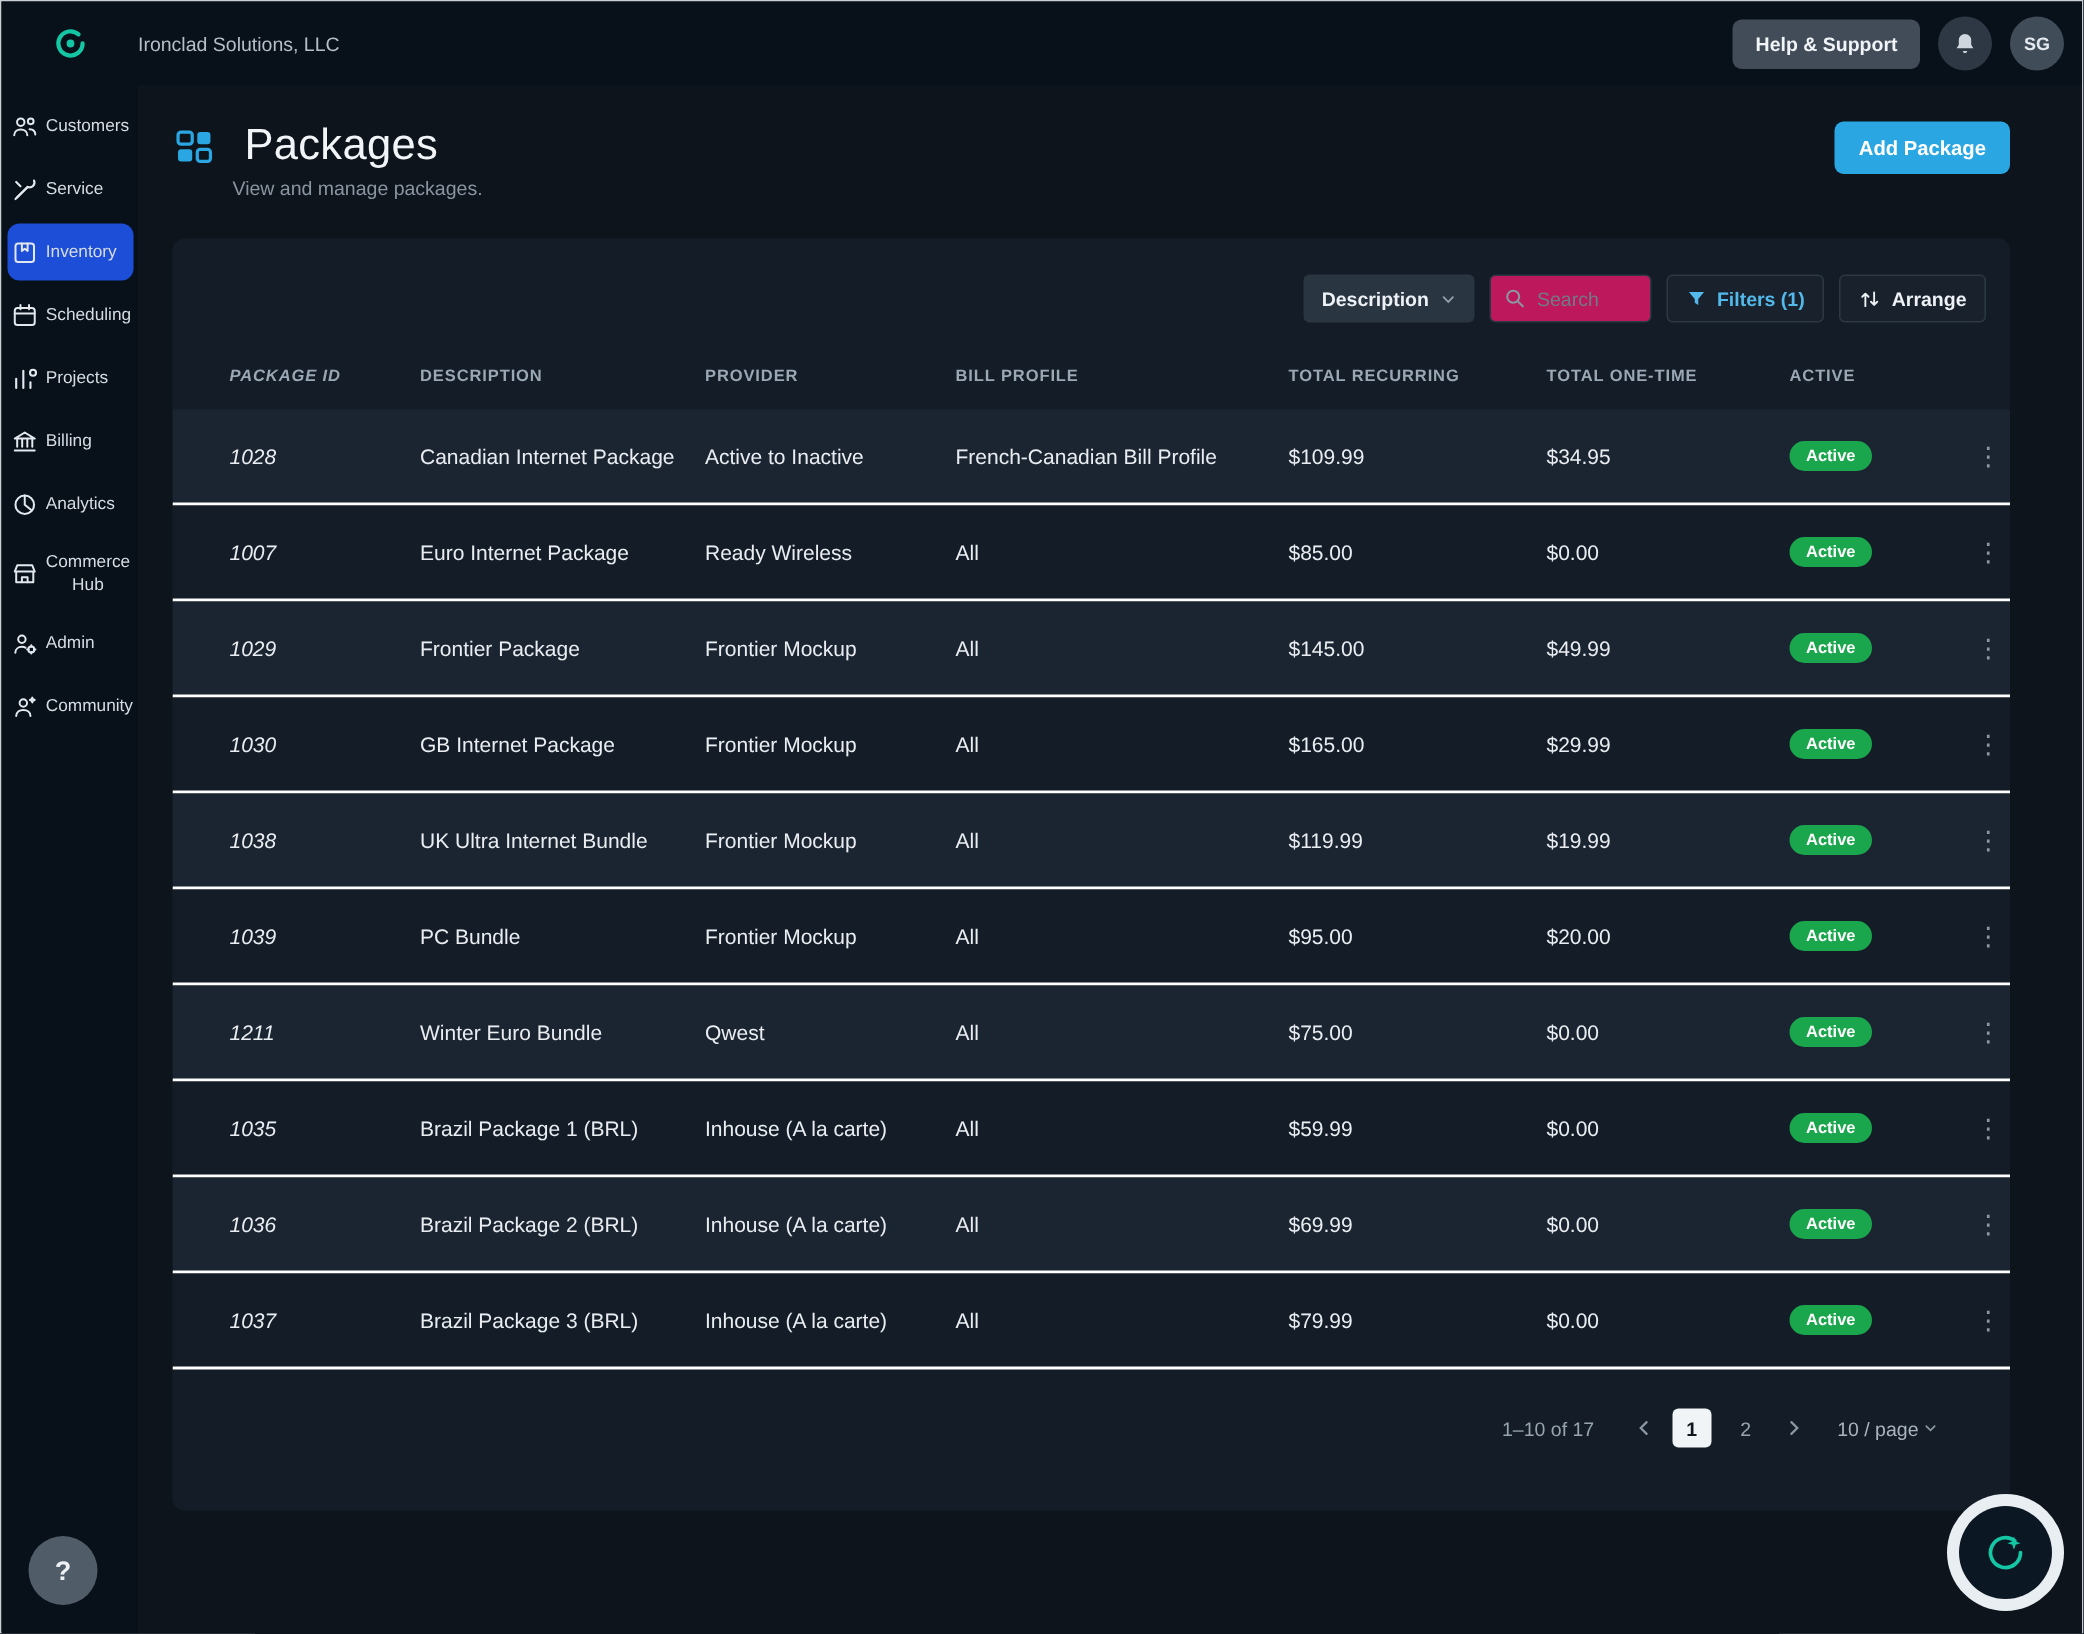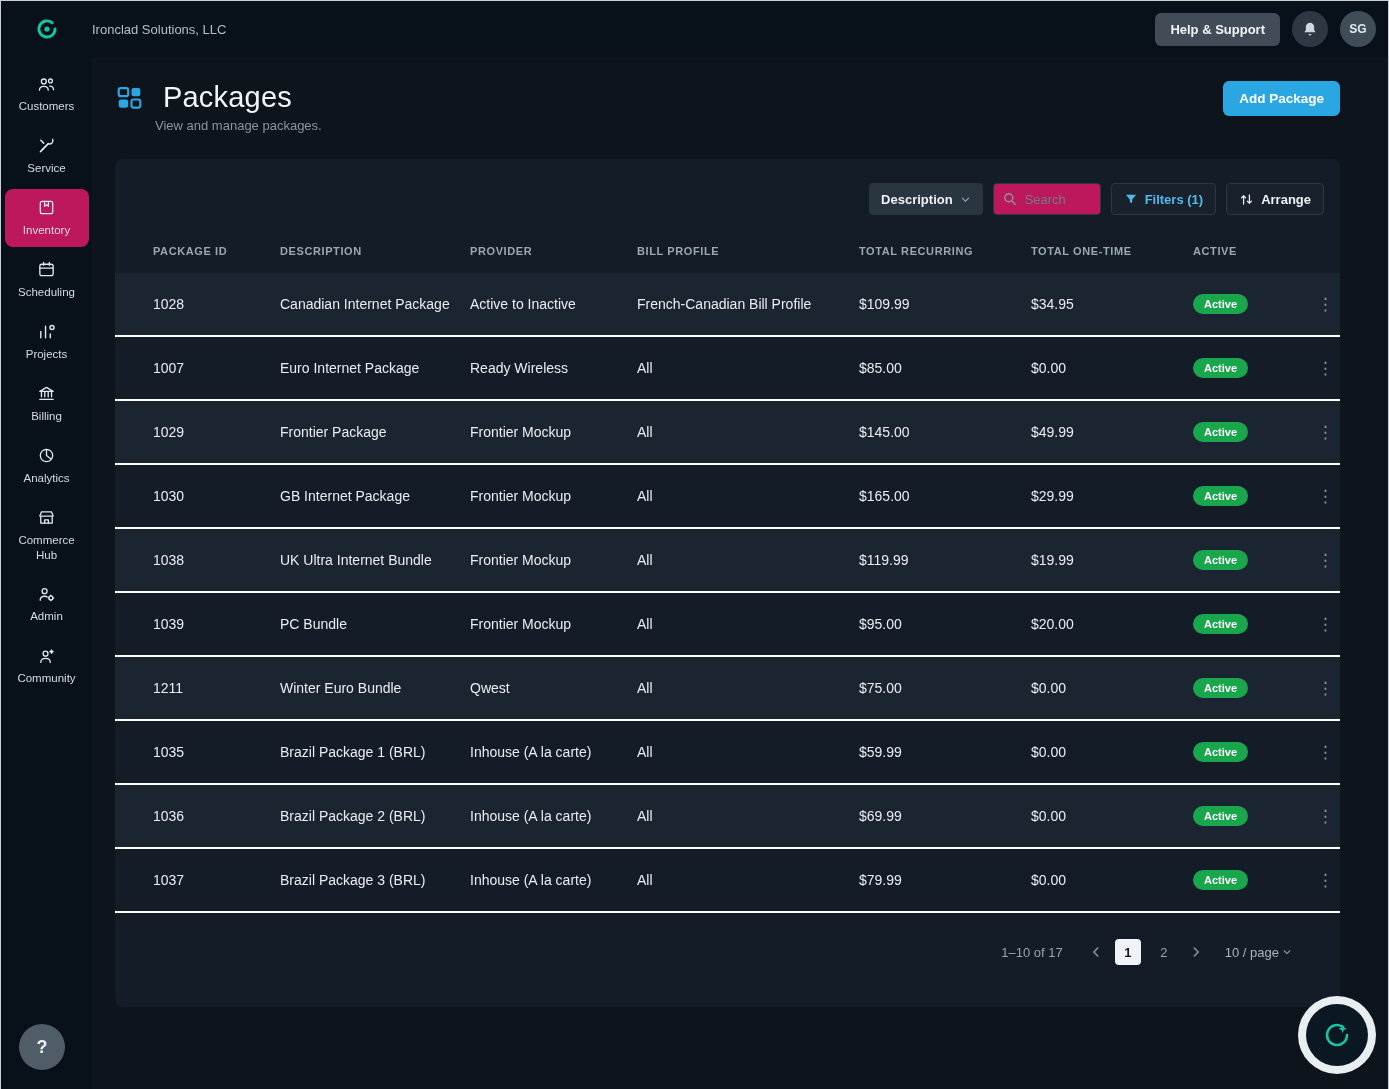--- a/index.html
+++ b/index.html
@@ -36,23 +36,23 @@
 
   
   .shell { display: flex; height: 1033px; }
   .sidebar {
     width: 91px; background: #081019; padding-top: 6px; position: relative;
     display: flex; flex-direction: column; align-items: center; flex-shrink: 0;
   }
   .nav { width: 100%; display: flex; flex-direction: column; align-items: center; }
   .nav-item {
     width: 84px; border-radius: 8px; padding: 9px 2px; margin: 2px 0;
-    display: flex; flex-direction: column; align-items: center; gap: 5px; cursor: pointer;
-  }
-  .nav-item.active { background: #be185d; }
+    display: flex; flex-direction: row; align-items: center; gap: 5px; cursor: pointer;
+  }
+  .nav-item.active { background: #1d4ed8; }
   .nav-icon { color: #e2e8ee; height: 20px; display: flex; align-items: center; }
   .nav-label { font-size: 11.5px; color: #d6dce2; text-align: center; line-height: 1.3; }
   .help-fab {
     position: absolute; left: 18px; bottom: 20px; width: 46px; height: 46px; border-radius: 50%;
     background: #515c69; color: #eef1f4; font-size: 18px; font-weight: 700; border: none; cursor: pointer;
     font-family: inherit;
   }
 
   .main { flex: 1; position: relative; background: #0d141c; }
 
@@ -86,21 +86,21 @@
   .search-box input::placeholder { color: #6f7c88; }
   .filters-btn { background: #19222c; border: 1px solid #2c3845; color: #52b9ea; font-weight: 700; }
   .arrange-btn { background: #19222c; border: 1px solid #2c3845; color: #eef2f6; font-weight: 700; }
 
   
   .grid-row { display: grid; grid-template-columns: 165px 190px 167px 222px 172px 162px 118px 1fr; align-items: center; }
   .thead { padding: 20px 0 16px; }
   .th {
     font-size: 11px; font-weight: 700; letter-spacing: 0.6px; color: #9aa7b4; text-transform: uppercase;
   }
-  .th:first-child, .td:first-child { padding-left: 38px; }
+  .th:first-child, .td:first-child { padding-left: 38px; font-style: italic; }
   .trow { height: 64px; border-bottom: 2px solid #ffffff; cursor: pointer; }
   .trow:nth-child(odd) { background: #1b2531; }
   .trow:nth-child(even) { background: #141d27; }
   .td { font-size: 14px; color: #e9edf1; }
   .badge {
     display: inline-block; background: #1aa64c; color: #ffffff; font-size: 11px; font-weight: 700;
     padding: 4px 11px; border-radius: 11px;
   }
   .col-kebab { text-align: center; }
   .kebab-icon { color: #8b97a3; font-size: 17px; letter-spacing: 0; cursor: pointer; padding: 4px 6px; }

